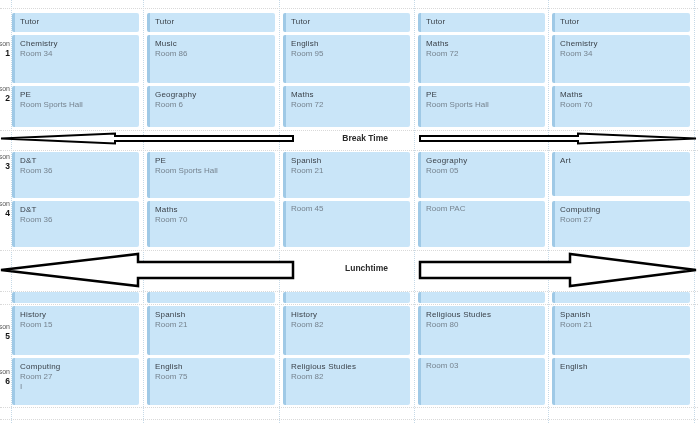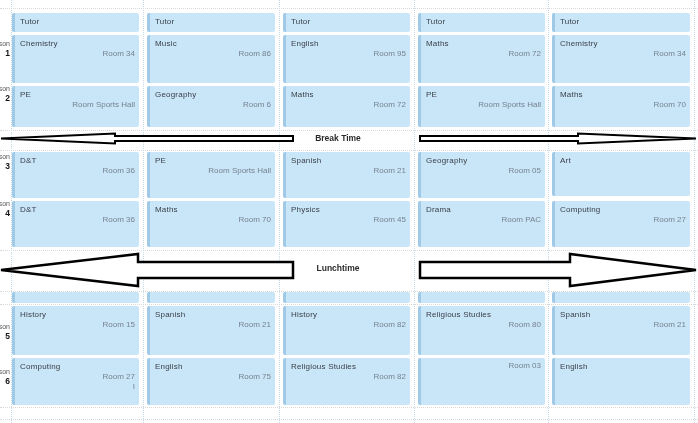--- a/index.html
+++ b/index.html
@@ -11,28 +11,28 @@
   .hline{position:absolute;left:0;width:698px;height:0;border-top:1px dotted #d9d9d9;z-index:0;}
   .cell{
     position:absolute;box-sizing:border-box;z-index:2;
     background:var(--cell-bg,#c9e5f8);
     border-left:3px solid var(--cell-edge,#9fc9e6);
     border-radius:2px;padding:3px 4px 0 5px;
     display:flex;flex-direction:column;overflow:hidden;
   }
   .cell.strip{padding:0;}
   .subj{font-weight:400;font-size:8px;line-height:11px;letter-spacing:.2px;color:var(--subject-text,#3b424a);}
-  .room{font-size:8px;line-height:10px;color:var(--room-text,#76838f);text-align:right;}
+  .room{font-size:8px;line-height:10px;color:var(--room-text,#76838f);}
   .plabel{position:absolute;left:-38px;width:48px;text-align:right;z-index:1;}
   .pword{font-size:7px;line-height:9px;color:#555;}
   .pnum{font-size:8.5px;line-height:10px;font-weight:700;color:#141414;}
   .arrow{position:absolute;z-index:3;}
   .band-label{
     position:absolute;z-index:4;font-size:8.5px;font-weight:700;
-    color:var(--band-text,#2b2b2b);text-align:center;
+    color:var(--band-text,#2b2b2b);text-align:right;
   }
 </style>
 </head>
 <body>
 
 <div class="board">
 
   <div id="lines">
       <div class="vline" style="left: 11px;"></div>
       <div class="vline" style="left: 143px;"></div>
@@ -144,21 +144,20 @@
       </div>
       <div class="cell" style="left: 283px; top: 86px; width: 127px; height: 41px;">
         <span class="subj">Maths</span>
         <span class="room">Room 72</span>
       </div>
       <div class="cell" style="left: 283px; top: 152px; width: 127px; height: 46px;">
         <span class="subj">Spanish</span>
         <span class="room">Room 21</span>
       </div>
       <div class="cell" style="left: 283px; top: 201px; width: 127px; height: 46px;">
-        <span class="subj">Physics</span>
         <span class="room">Room 45</span>
       </div>
       <div class="cell" style="left: 283px; top: 306px; width: 127px; height: 49px;">
         <span class="subj">History</span>
         <span class="room">Room 82</span>
       </div>
       <div class="cell" style="left: 283px; top: 358px; width: 127px; height: 47px;">
         <span class="subj">Religious Studies</span>
         <span class="room">Room 82</span>
       </div>
@@ -172,21 +171,20 @@
       </div>
       <div class="cell" style="left: 418px; top: 86px; width: 127px; height: 41px;">
         <span class="subj">PE</span>
         <span class="room">Room Sports Hall</span>
       </div>
       <div class="cell" style="left: 418px; top: 152px; width: 127px; height: 46px;">
         <span class="subj">Geography</span>
         <span class="room">Room 05</span>
       </div>
       <div class="cell" style="left: 418px; top: 201px; width: 127px; height: 46px;">
-        <span class="subj">Drama</span>
         <span class="room">Room PAC</span>
       </div>
       <div class="cell" style="left: 418px; top: 306px; width: 127px; height: 49px;">
         <span class="subj">Religious Studies</span>
         <span class="room">Room 80</span>
       </div>
       <div class="cell" style="left: 418px; top: 358px; width: 127px; height: 47px;">
         <span class="room">Room 03</span>
       </div>
       <div class="cell strip" style="left: 418px; top: 292px; width: 127px; height: 11px;"></div>

